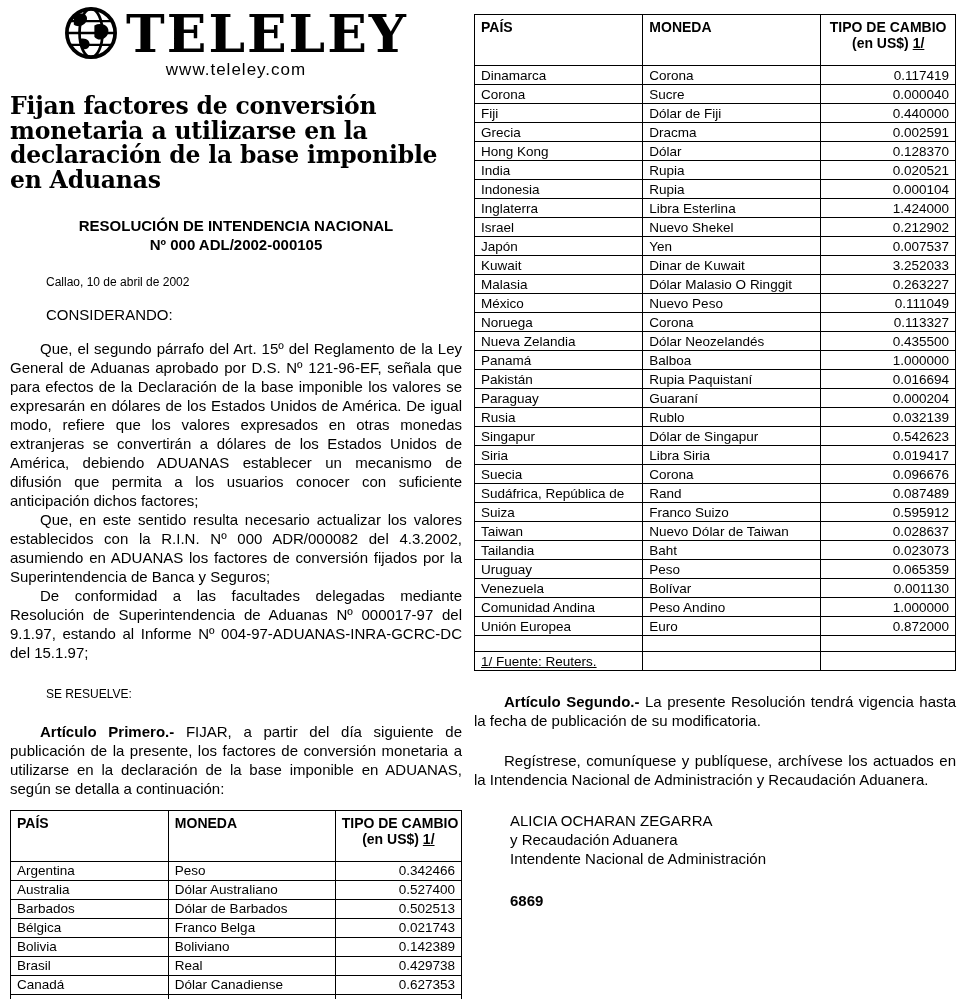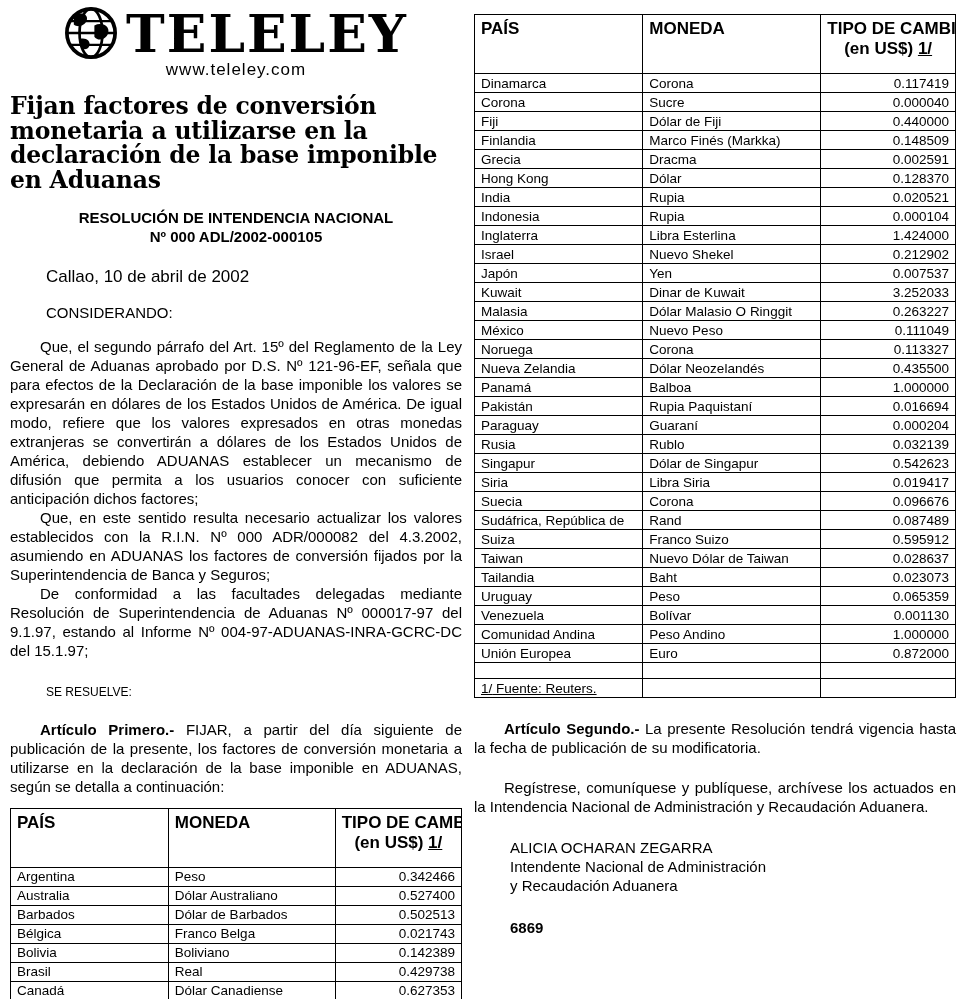--- a/index.html
+++ b/index.html
@@ -20,37 +20,37 @@
     font-size:52px; letter-spacing:2px; line-height:1;
   }
   .logo-url { text-align:center; font-size:17px; letter-spacing:1px; margin-top:0px; }
 
   
   .doc-title {
     font-family:"DejaVu Serif", serif; font-weight:bold;
     font-size:23.5px; line-height:1.05; letter-spacing:-0.2px;
     margin:14px 0 0 0;
   }
-  .res-heading { text-align:center; font-weight:bold; font-size:15px; line-height:1.3; margin-top:15px; }
-
-  
-  .dateline     { font-size:17px; margin:20px 0 0 36px; }
+  .res-heading { text-align:center; font-weight:bold; font-size:15px; line-height:1.3; margin-top:23px; }
+
+  
+  .dateline     { font-size:12px; margin:20px 0 0 36px; }
   .considerando { font-size:15px; margin:17px 0 0 36px; }
   .body-text    { font-size:15px; line-height:19px; text-align:justify; margin-top:16px; }
   .para         { margin:0; text-indent:30px; }
   .se-resuelve  { font-size:12px; margin:25px 0 0 36px; }
   .articulo     { font-size:15px; line-height:19px; text-align:justify; text-indent:30px; margin:21px 0 0 0; }
   .b            { font-weight:bold; }
   .u            { text-decoration:underline; }
 
   
   table.rates { border-collapse:collapse; width:100%; font-size:13.5px; table-layout:fixed; }
   .lt { margin-top:12px; width:434px; }
   .rates th, .rates td { border:1.5px solid #000; padding:1.5px 6px; overflow:hidden; white-space:nowrap; }
-  .rates th { text-align:left; vertical-align:top; font-size:17px; padding-top:4px; padding-bottom:12px; }
+  .rates th { text-align:left; vertical-align:top; font-size:14px; padding-top:4px; padding-bottom:12px; }
   .rates th.th-rate { text-align:center; padding-bottom:14px; }
   .rates td.num { text-align:right; }
   .rates col.c-pais   { width:35%; }
   .rates col.c-moneda { width:37%; }
   .rates col.c-rate   { width:28%; }
   .spacer-row td { height:16px; border-top:1.5px solid #000; }
   .footnote-row td { font-size:13.5px;text-decoration:underline; }
 
   
   .rb { margin-top:12px; }
@@ -193,25 +193,20 @@
           <td>Corona</td>
           <td>Sucre</td>
           <td class="num">0.000040</td>
         </tr>
         <tr>
           <td>Fiji</td>
           <td>Dólar de Fiji</td>
           <td class="num">0.440000</td>
         </tr>
         <tr>
-          <td>Finlandia</td>
-          <td>Marco Finés (Markka)</td>
-          <td class="num">0.148509</td>
-        </tr>
-        <tr>
           <td>Grecia</td>
           <td>Dracma</td>
           <td class="num">0.002591</td>
         </tr>
         <tr>
           <td>Hong Kong</td>
           <td>Dólar</td>
           <td class="num">0.128370</td>
         </tr>
         <tr>
@@ -354,19 +349,19 @@
     </tbody>
   </table>
 
   <div class="rb">
     <p class="articulo"><span class="b">Artículo Segundo.-</span> <span>La presente Resolución tendrá vigencia hasta la fecha de publicación de su modificatoria.</span></p>
 
     <p class="articulo">Regístrese, comuníquese y publíquese, archívese los actuados en la Intendencia Nacional de Administración y Recaudación Aduanera.</p>
 
     <div class="sig">
       <div>ALICIA OCHARAN ZEGARRA</div>
+      <div>y Recaudación Aduanera</div>
       <div>Intendente Nacional de Administración</div>
-      <div>y Recaudación Aduanera</div>
     </div>
 
     <div class="docnum">6869</div>
   </div>
 </div>
 
 </body></html>

